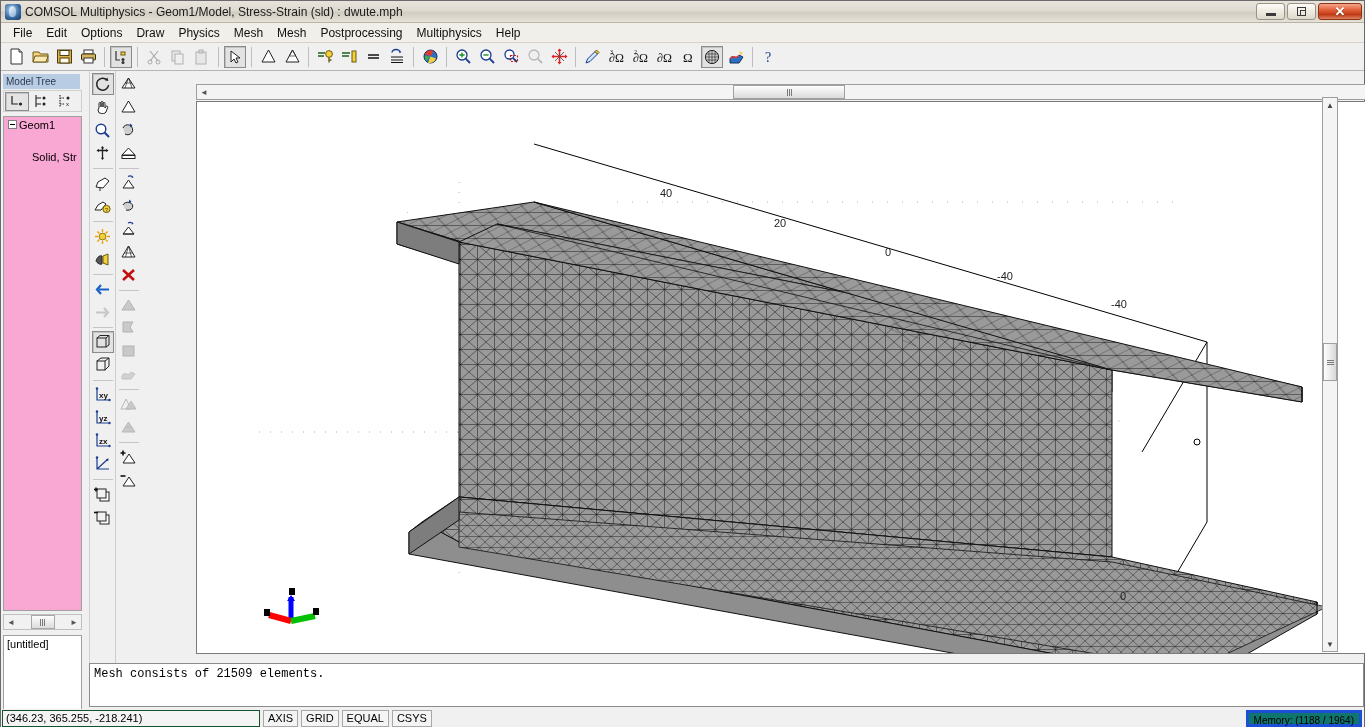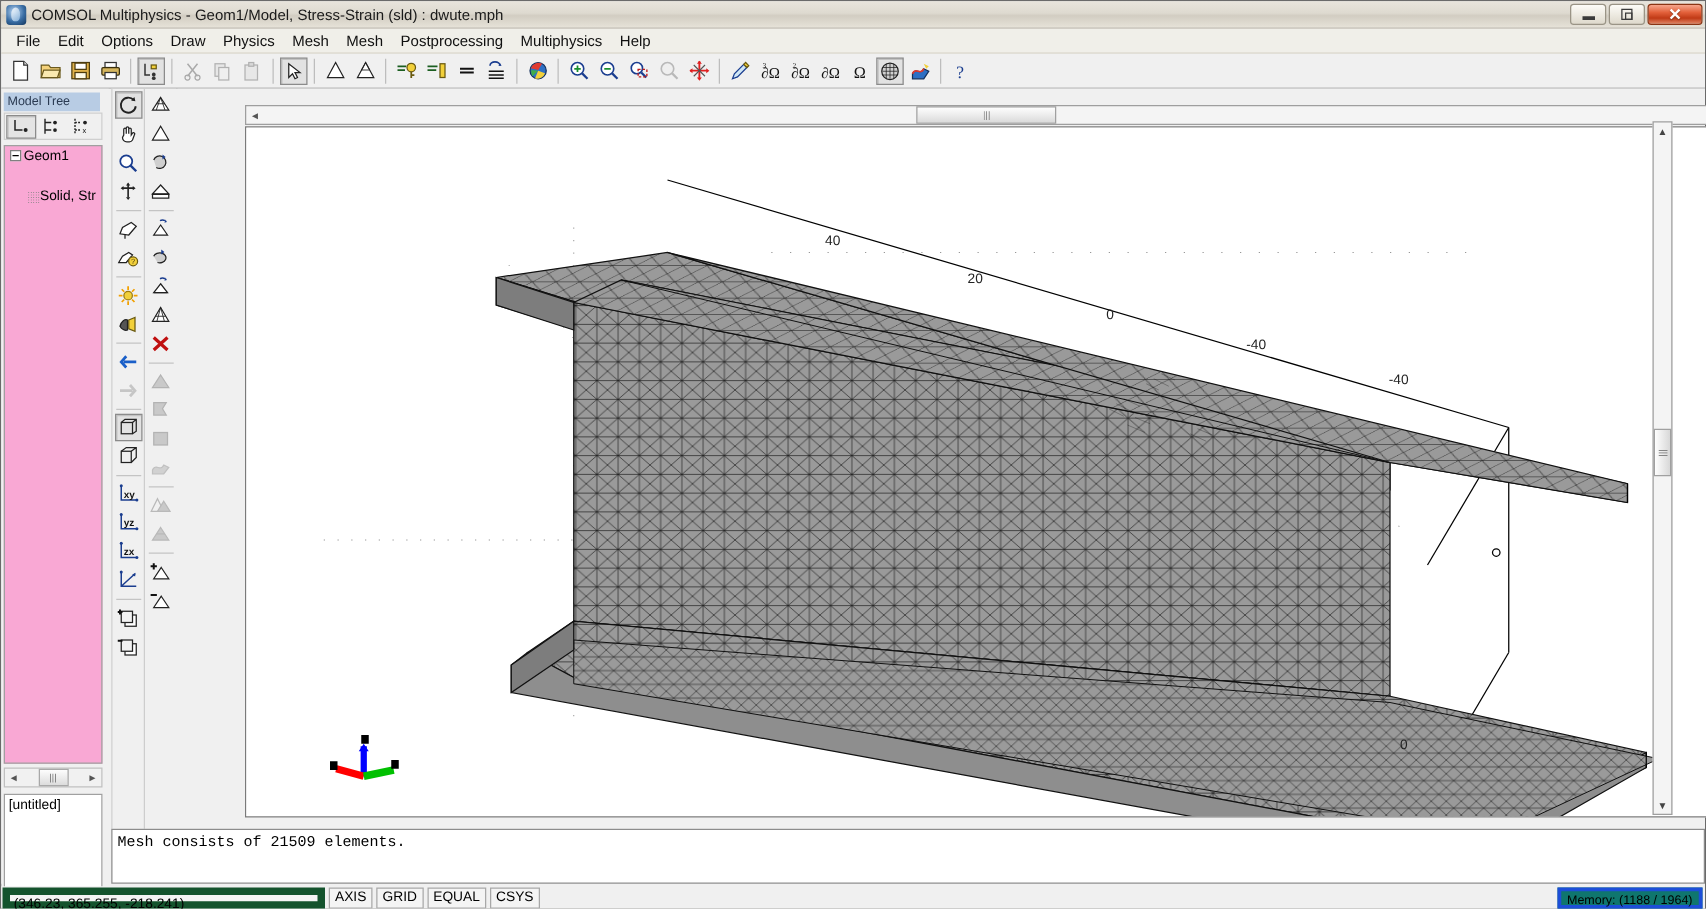--- a/index.html
+++ b/index.html
@@ -212,21 +212,21 @@
     color: #000; padding: 3px 4px;
   }
 
   
   #statusbar {
     position: absolute; left: 0; top: 708px; width: 1363px; height: 18px;
     background: #f0f0f0; display: flex; align-items: center;
   }
   #status-coord {
     width: 258px; height: 17px; margin-left: 1px;
-    border: 6px solid #14532d; background: #f4f4f4;
+    border: 1px solid #14532d; background: #f4f4f4;
     font-size: 11px; color: #000; padding-left: 3px; line-height: 15px;
     font-family: "Liberation Sans", sans-serif;
   }
   .status-flag {
     height: 17px; margin-left: 3px;
     border: 1px solid #a8a8a8; background: #f4f4f4;
     font-size: 11px; color: #000; padding: 0 4px; line-height: 15px;
     font-family: "Liberation Sans", sans-serif;
   }
   #status-filler { flex: 1; height: 17px; }

